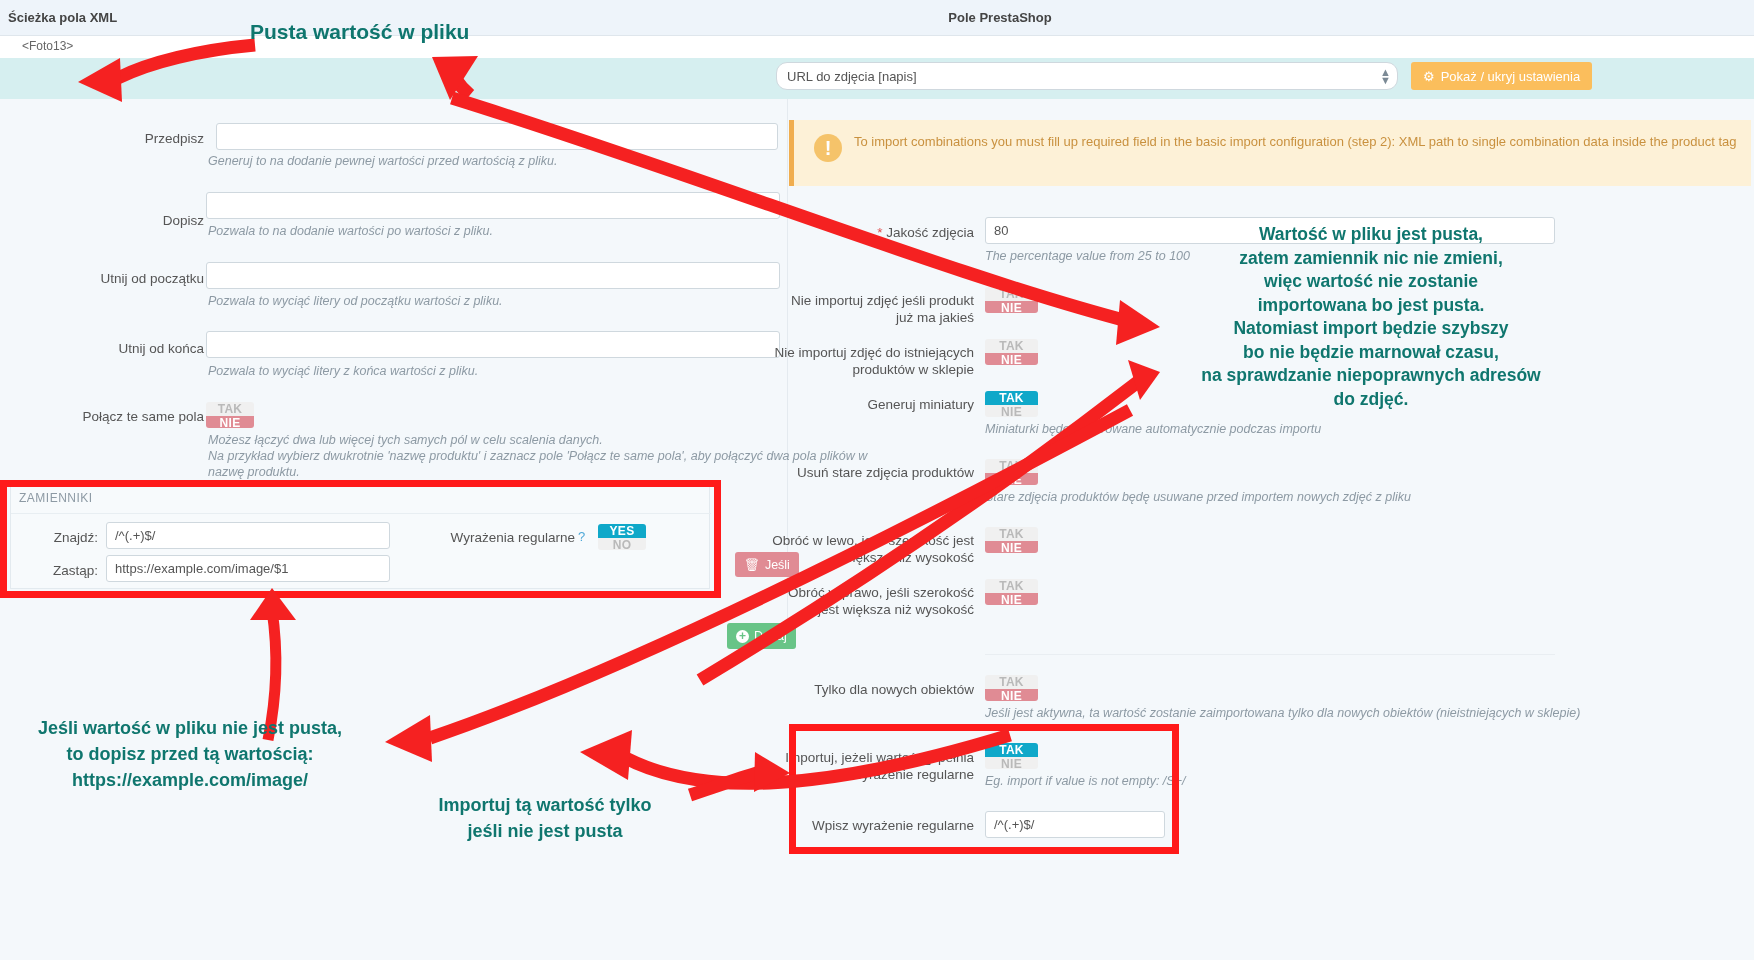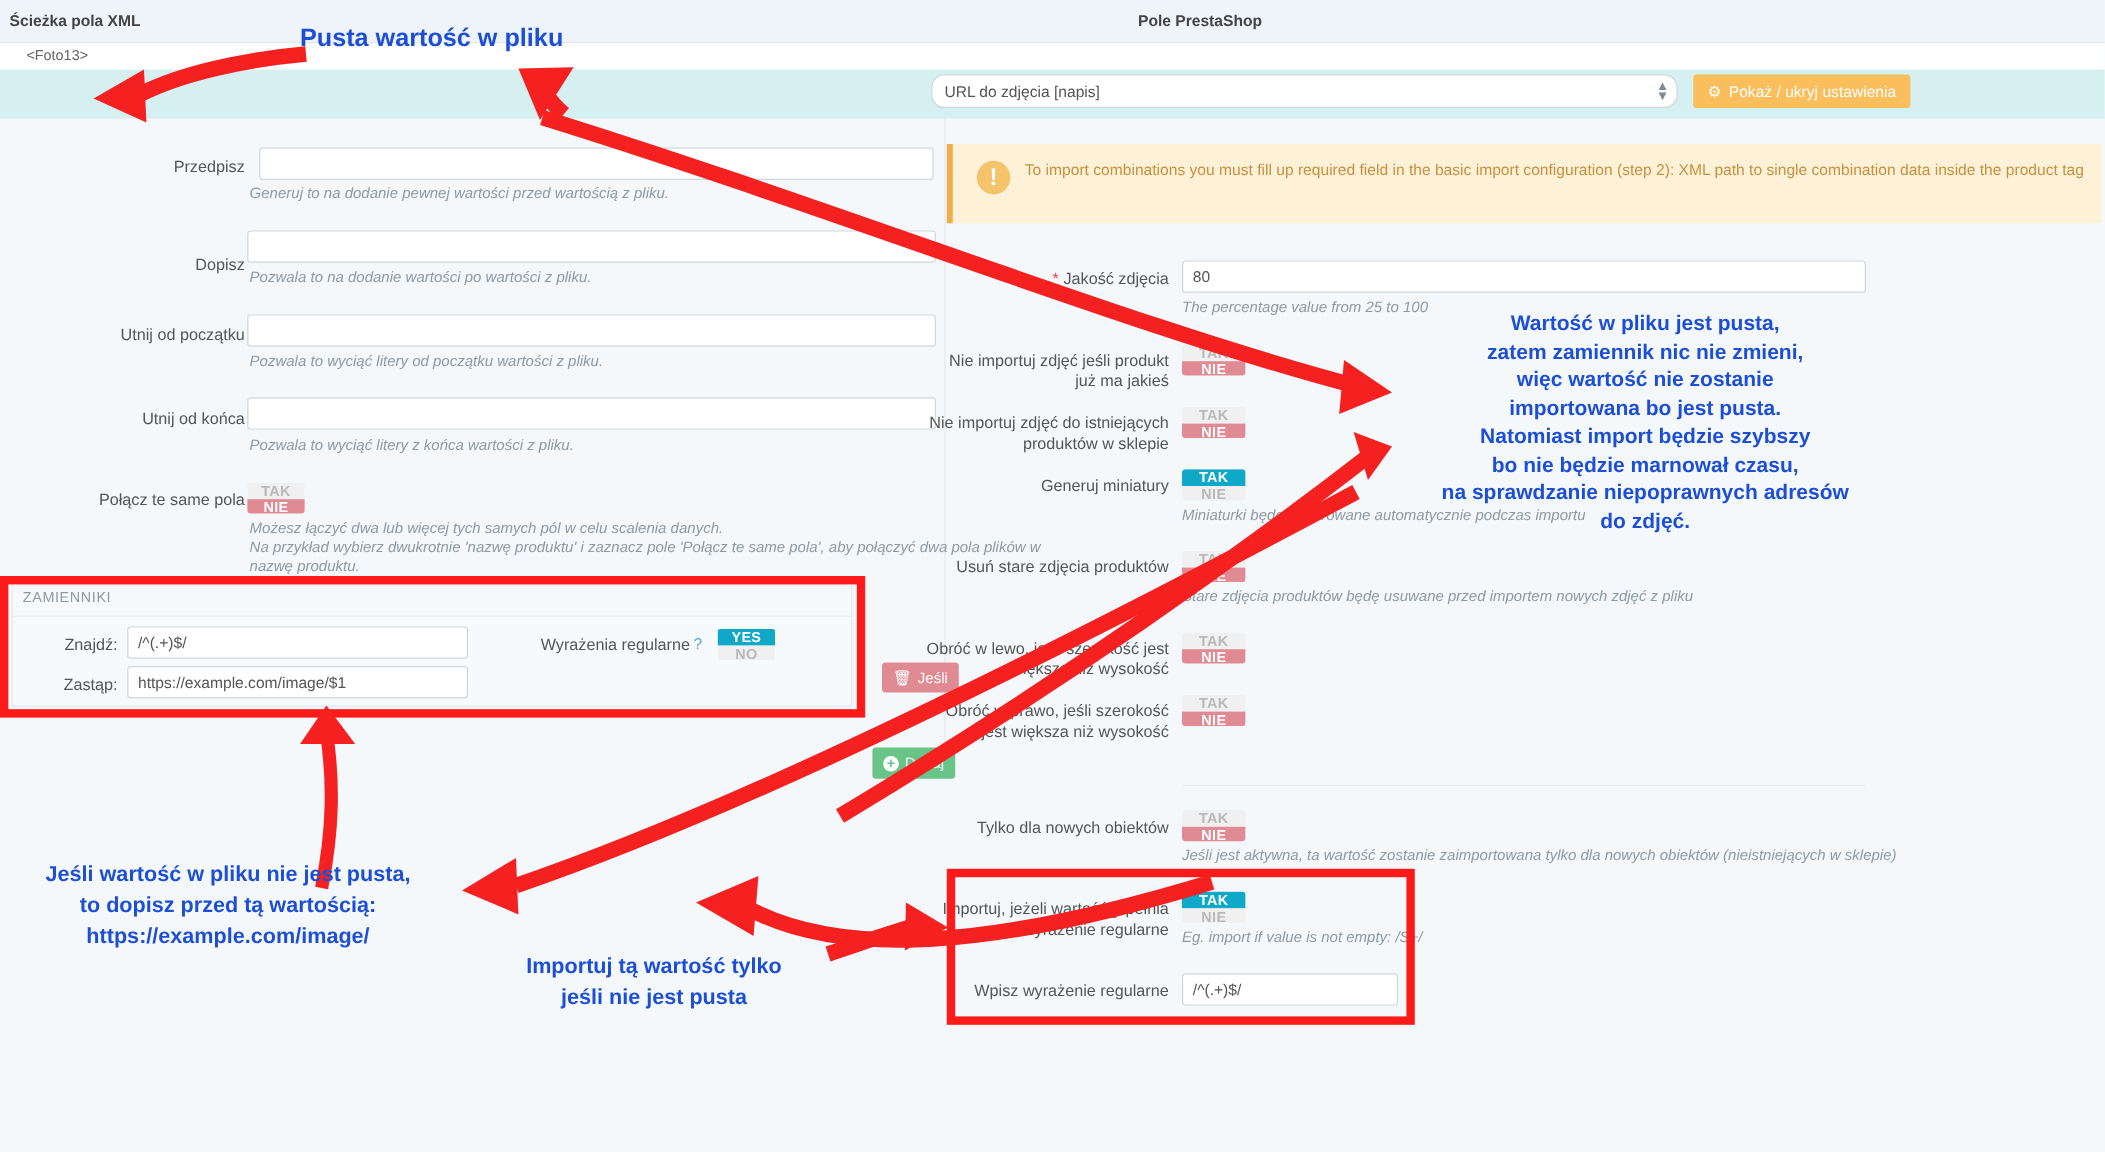--- a/index.html
+++ b/index.html
@@ -100,21 +100,21 @@
     border:none; border-radius:3px; font-size:12.5px; padding:0 9px;
     display:flex; align-items:center; gap:5px; cursor:pointer; font-family:"Liberation Sans",sans-serif;
   }
   .plus-ic { width:13px; height:13px; border-radius:50%; background:#fff; color:#68c487;
              font-size:12px; line-height:12px; text-align:center; font-weight:bold; }
 
   .hr { position:absolute; background:#e9eef2; height:1px; }
 
   
   .rtext {
-    position:absolute; color:#1d4ed8; font-weight:bold;
+    position:absolute; color:#0f766e; font-weight:bold;
     font-family:"Liberation Sans", sans-serif;
   }
   .rtext.c { text-align:center; }
 
   svg.arrows { position:absolute; left:0; top:0; width:1754px; height:960px; pointer-events:none; }
   .req { color:#e04a4a; }
 </style>
 </head>
 <body>
 
@@ -291,21 +291,21 @@
 
     <path d="M1010,735 C830,790 700,800 620,755" stroke="#f52121" stroke-width="13" fill="none"></path>
     <polygon points="632,730 580,752 628,780" fill="#f52121"></polygon>
 
     <path d="M690,795 C720,785 740,778 760,772" stroke="#f52121" stroke-width="13" fill="none"></path>
     <polygon points="755,752 790,773 754,792" fill="#f52121"></polygon>
   </svg>
 
   <div class="rtext" style="left:250px; top:20px; font-size:21px;">Pusta wartość w pliku</div>
 
-  <div class="rtext c" style="left:1185px; top:223px; width:372px; font-size:17.5px; line-height:23.5px;margin-top:35px;">
+  <div class="rtext c" style="left:1185px; top:223px; width:372px; font-size:17.5px; line-height:23.5px;">
     <div>Wartość w pliku jest pusta,</div>
     <div>zatem zamiennik nic nie zmieni,</div>
     <div>więc wartość nie zostanie</div>
     <div>importowana bo jest pusta.</div>
     <div>Natomiast import będzie szybszy</div>
     <div>bo nie będzie marnował czasu,</div>
     <div>na sprawdzanie niepoprawnych adresów</div>
     <div>do zdjęć.</div>
   </div>
 

